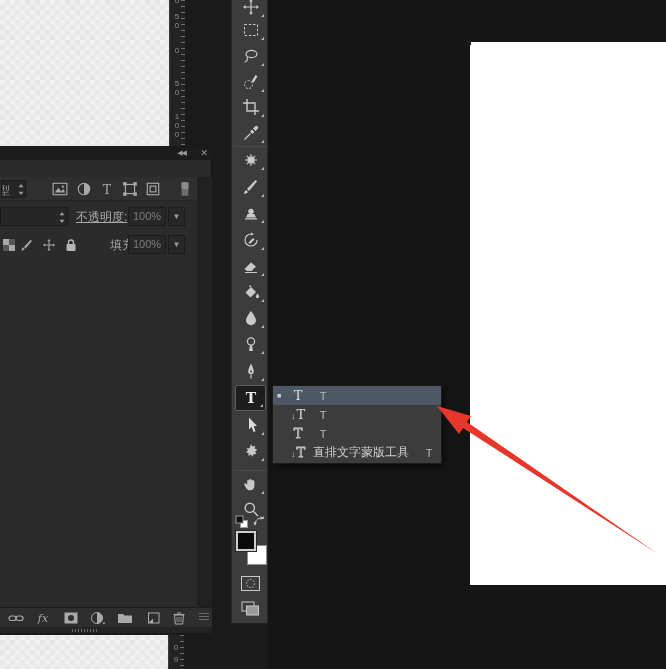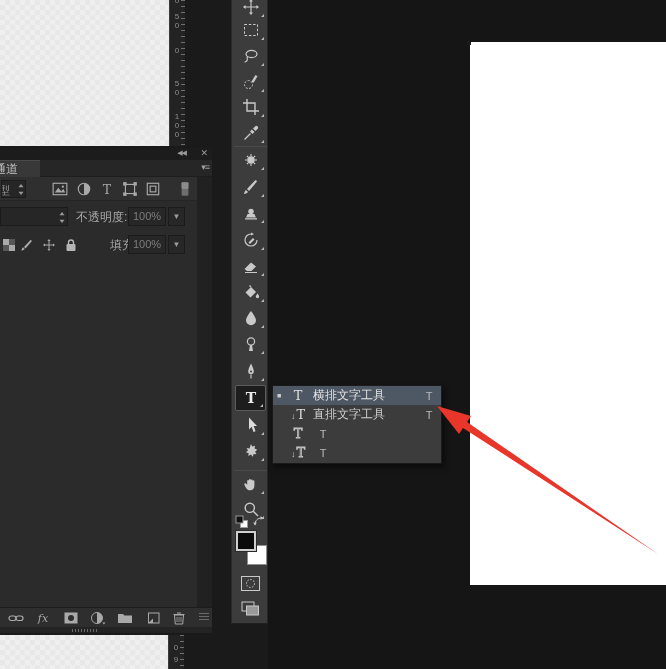--- a/index.html
+++ b/index.html
@@ -135,24 +135,20 @@
     <div class="ticks"></div>
   <div class="rlabel" style="top: 8px;">0</div>
       <div class="rlabel" style="top: 20px;">9</div>
     </div>
 
   <div class="panel">
     <div class="p-header">
       <span class="p-collapse">◀◀</span>
       <span class="p-close">✕</span>
     </div>
-    <div class="p-tabs">
-      <div class="p-tab"><span>通道</span></div>
-      <span class="p-menu">▾≡</span>
-    </div>
 
     <div class="p-row row-filter">
       <div class="kind-box">
         <span class="frag">型</span>
         <span class="spin">
             <svg viewBox="0 0 8 15" width="8" height="15">
               <path d="M4 2l2.5 3.2h-5z" fill="#9a9a9a"></path>
               <path d="M4 13L1.5 9.8h5z" fill="#9a9a9a"></path>
             </svg>
           </span>
@@ -185,21 +181,21 @@
 
     <div class="p-row row-blend">
       <div class="blend-box">
         <span class="spin">
             <svg viewBox="0 0 8 15" width="8" height="15">
               <path d="M4 2l2.5 3.2h-5z" fill="#9a9a9a"></path>
               <path d="M4 13L1.5 9.8h5z" fill="#9a9a9a"></path>
             </svg>
           </span>
       </div>
-      <span class="plabel" style="left:76px;">不透明度:</span>
+      <span class="plabel" style="left:76px;text-decoration:underline;">不透明度:</span>
       <span class="val-box" style="left:128px;">100%</span>
       <span class="arr-box" style="left:168px;">▼</span>
     </div>
 
     <div class="p-row row-lock"><span class="lic" style="left: 64px;"><svg viewBox="0 0 14 14">
             <rect x="2.5" y="6" width="9" height="7" rx="1" fill="#b5b5b5"></rect>
             <path d="M4.5 6V4.5a2.5 2.5 0 0 1 5 0V6" fill="none" stroke="#b5b5b5" stroke-width="1.4"></path>
           </svg></span><span class="lic" style="left: 42px;"><svg viewBox="0 0 14 14">
             <g fill="#a9a9a9">
               <path d="M7 1l1.6 2H5.4zM7 13l-1.6-2h3.2zM1 7l2-1.6v3.2zM13 7l-2 1.6V5.4z"></path>
@@ -384,37 +380,36 @@
           <rect x="2" y="2" width="12" height="9" fill="none" stroke="#c9c9c9"></rect>
           <rect x="6.5" y="6" width="12" height="9" fill="#9a9a9a" stroke="#c9c9c9"></rect>
         </svg>
       </span>
   </div>
 
   <div class="flyout" id="flyout">
       <div class="fm-item selected">
         <span class="fm-bullet">■</span>
         <span class="fm-icon"><span class="mT">T</span></span>
-        <span class="fm-label">横排文字工具</span>
         <span class="fm-short">T</span>
       </div>
       <div class="fm-item">
         <span class="fm-bullet">■</span>
         <span class="fm-icon"><span class="mArr">↓</span><span class="mT">T</span></span>
-        <span class="fm-label">直排文字工具</span>
         <span class="fm-short">T</span>
       </div>
       <div class="fm-item">
         <span class="fm-bullet">■</span>
         <span class="fm-icon"><span class="mOut">T</span></span>
         <span class="fm-short">T</span>
       </div>
       <div class="fm-item">
         <span class="fm-bullet">■</span>
         <span class="fm-icon"><span class="mArr">↓</span><span class="mOut">T</span></span>
+        <span class="fm-label">直排文字蒙版工具</span>
         <span class="fm-short">T</span>
       </div>
     </div>
 
   <svg class="arrow-svg">
     <polygon id="arrowPoly" points="437,406 471,416 467,422 658,554 463,428 459,434" fill="#e8362b"></polygon>
   </svg>
 
 </div>
 

